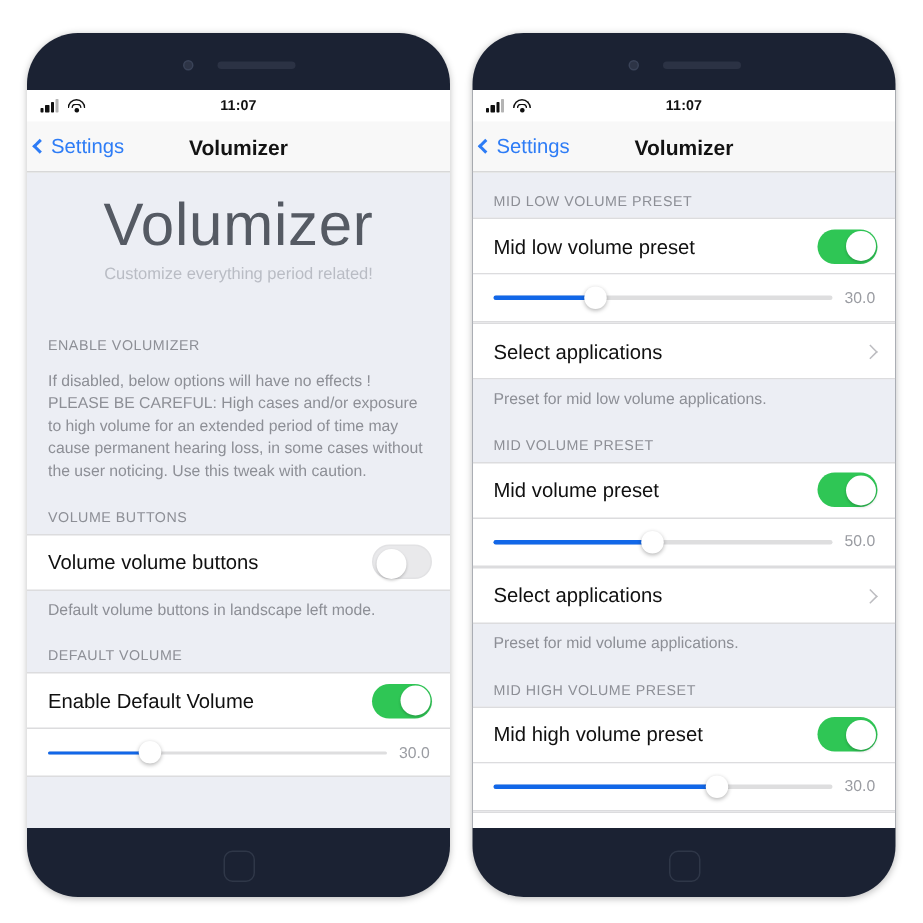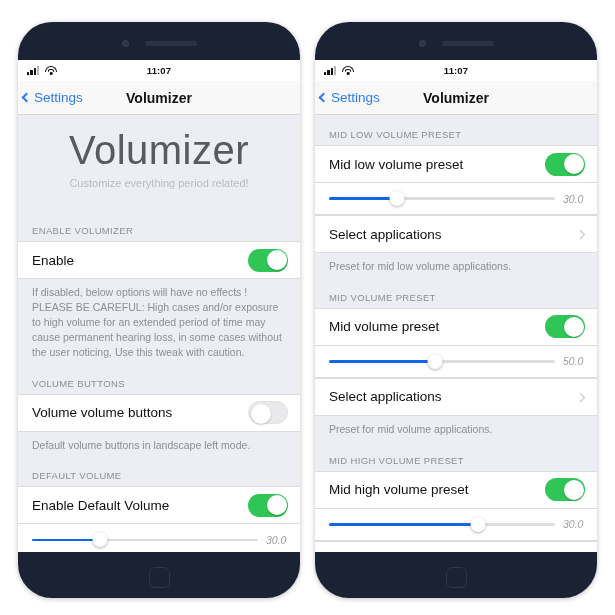--- a/index.html
+++ b/index.html
@@ -225,21 +225,20 @@
 
   
   .slider-cell {
     background: #ffffff;
     border-bottom: 0.5px solid #dcdcde;
     height: 32px;
     display: flex;
     align-items: center;
     padding: 0 10px 0 14px;
     gap: 8px;
-    font-style: italic;
   }
   .slider {
     position: relative;
     flex: 1;
     height: 16px;
     display: flex;
     align-items: center;
     cursor: pointer;
   }
   .slider .track {
@@ -319,26 +318,20 @@
             <span>Settings</span>
           </div>
           <div class="nav-title">Volumizer</div>
         </div>
         <div class="content">
           <div class="hero">
             <div class="hero-title">Volumizer</div>
             <div class="hero-sub">Customize everything period related!</div>
           </div>
           <div class="group-header">ENABLE VOLUMIZER</div>
-          <div class="cell">
-            <div class="cell-label">Enable</div>
-            <div class="toggle on">
-              <div class="knob"></div>
-            </div>
-          </div>
           <div class="footnote">If disabled, below options will have no effects ! PLEASE BE CAREFUL: High cases and/or exposure to high volume for an extended period of time may cause permanent hearing loss, in some cases without the user noticing. Use this tweak with caution.</div>
           <div class="group-header">VOLUME BUTTONS</div>
           <div class="cell">
             <div class="cell-label">Volume volume buttons</div>
             <div class="toggle off">
               <div class="knob"></div>
             </div>
           </div>
           <div class="footnote">Default volume buttons in landscape left mode.</div>
           <div class="group-header">DEFAULT VOLUME</div>

